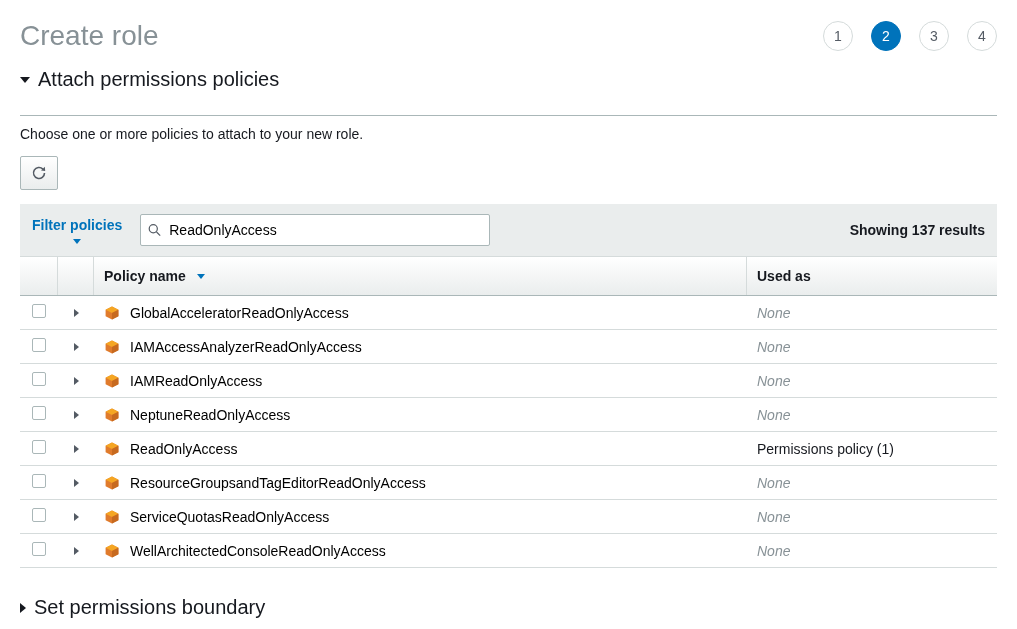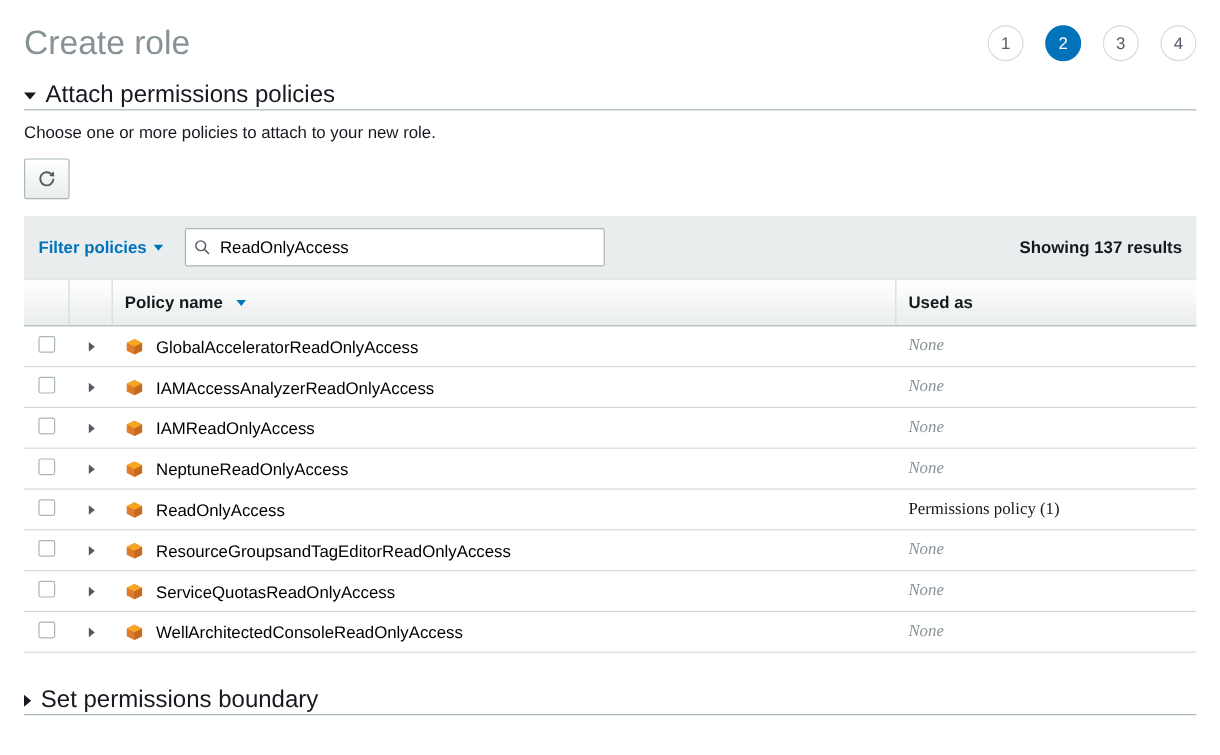--- a/index.html
+++ b/index.html
@@ -2,47 +2,47 @@
 <html><head>
   <meta charset="utf-8">
   <style>
     * { box-sizing: border-box; margin: 0; padding: 0; }
     body { font-family: "Helvetica Neue", Helvetica, Arial, sans-serif; font-size: 14px; color: #16191f; background: #fff; padding: 20px; width: 1017px; }
     .header-row { display: flex; justify-content: space-between; align-items: center; margin-bottom: 16px; }
     .page-title { font-size: 28px; font-weight: 300; color: #879196; }
     .stepper { display: flex; gap: 18px; }
     .step-circle { width: 30px; height: 30px; border-radius: 50%; display: flex; align-items: center; justify-content: center; font-size: 14px; border: 1px solid #d5dbdb; color: #545b64; cursor: pointer; }
     .step-circle.active { background: #0073bb; border-color: #0073bb; color: #fff; }
-    .section-header { display: flex; align-items: center; gap: 8px; border-bottom: 1px solid #aab7b8; padding-bottom: 0; margin-bottom: 10px; cursor: pointer; }
+    .section-header { display: flex; align-items: center; gap: 8px; border-bottom: 1px solid #aab7b8; padding-bottom: 24px; margin-bottom: 10px; cursor: pointer; }
     .section-title { font-size: 20px; font-weight: 400; color: #16191f; }
     .caret-down { width: 0; height: 0; border-left: 5px solid transparent; border-right: 5px solid transparent; border-top: 6px solid #16191f; }
     .caret-right { width: 0; height: 0; border-top: 5px solid transparent; border-bottom: 5px solid transparent; border-left: 6px solid #16191f; }
     .subtext { color: #16191f; margin-bottom: 14px; }
     .toolbar-row { display: flex; justify-content: space-between; align-items: center; margin-bottom: 14px; }
     .btn { background: linear-gradient(#fff, #eaeded); border: 1px solid #aab7b8; border-radius: 2px; padding: 8px 14px; font-size: 14px; font-weight: 700; color: #16191f; cursor: pointer; }
     .refresh-btn { background: linear-gradient(#fff, #eaeded); border: 1px solid #aab7b8; border-radius: 2px; width: 38px; height: 34px; display: flex; align-items: center; justify-content: center; cursor: pointer; }
     .filter-bar { background: #eaeded; display: flex; align-items: center; padding: 10px 12px; justify-content: space-between; }
     .filter-left { display: flex; align-items: center; gap: 18px; }
-    .filter-link { color: #0073bb; font-weight: 700; display: flex; align-items: center; gap: 6px; cursor: pointer; }
+    .filter-link { color: #0073bb; font-weight: 700; display: flex; align-items: center; gap: 6px; cursor: pointer; flex-direction: column; }
     .filter-caret { width: 0; height: 0; border-left: 4px solid transparent; border-right: 4px solid transparent; border-top: 5px solid #0073bb; }
     .search-wrap { position: relative; width: 350px; }
     .search-input { width: 100%; padding: 7px 8px 7px 28px; border: 1px solid #aab7b8; border-radius: 2px; font-size: 14px; background: #fff; }
     .search-icon { position: absolute; left: 8px; top: 50%; transform: translateY(-50%); color: #545b64; }
     .results-text { font-weight: 700; color: #16191f; }
     .table-head { display: flex; background: linear-gradient(#fff, #eaeded); border-top: 1px solid #d5dbdb; border-bottom: 1px solid #aab7b8; }
     .col-check { width: 38px; padding: 11px 0; text-align: center; border-right: 1px solid #d5dbdb; }
     .col-expand { width: 36px; padding: 11px 0; text-align: center; border-right: 1px solid #d5dbdb; }
     .col-name { flex: 1; padding: 11px 10px; font-weight: 700; display: flex; align-items: center; gap: 11px; border-right: 1px solid #d5dbdb; }
     .col-used { width: 250px; padding: 11px 10px; font-weight: 700; }
     .sort-arrow { width: 0; height: 0; border-left: 4px solid transparent; border-right: 4px solid transparent; border-top: 5px solid #0073bb; }
     .table-row { display: flex; align-items: center; border-bottom: 1px solid #d5dbdb; min-height: 34px; }
     .row-check { width: 38px; text-align: center; }
     .row-expand { width: 36px; text-align: center; display: flex; justify-content: center; }
     .row-name { flex: 1; padding: 7px 10px; display: flex; align-items: center; gap: 10px; }
-    .row-used { width: 250px; padding: 7px 10px; font-family: Liberation Serif, serif; }
+    .row-used { width: 250px; padding: 7px 10px; }
     .row-used.none { color: #879196; font-style: italic; }
     .policy-link { color: #000000; cursor: pointer; }
     .checkbox { width: 14px; height: 14px; border: 1px solid #aab7b8; border-radius: 2px; display: inline-block; background: #fff; cursor: pointer; }
     .expand-caret { width: 0; height: 0; border-top: 4px solid transparent; border-bottom: 4px solid transparent; border-left: 5px solid #545b64; cursor: pointer; }
     .policy-icon { width: 16px; height: 16px; display: inline-block; }
     .section2 { margin-top: 28px; }
     .refresh-svg { width: 16px; height: 16px; }
   </style>
 </head>
 <body>

